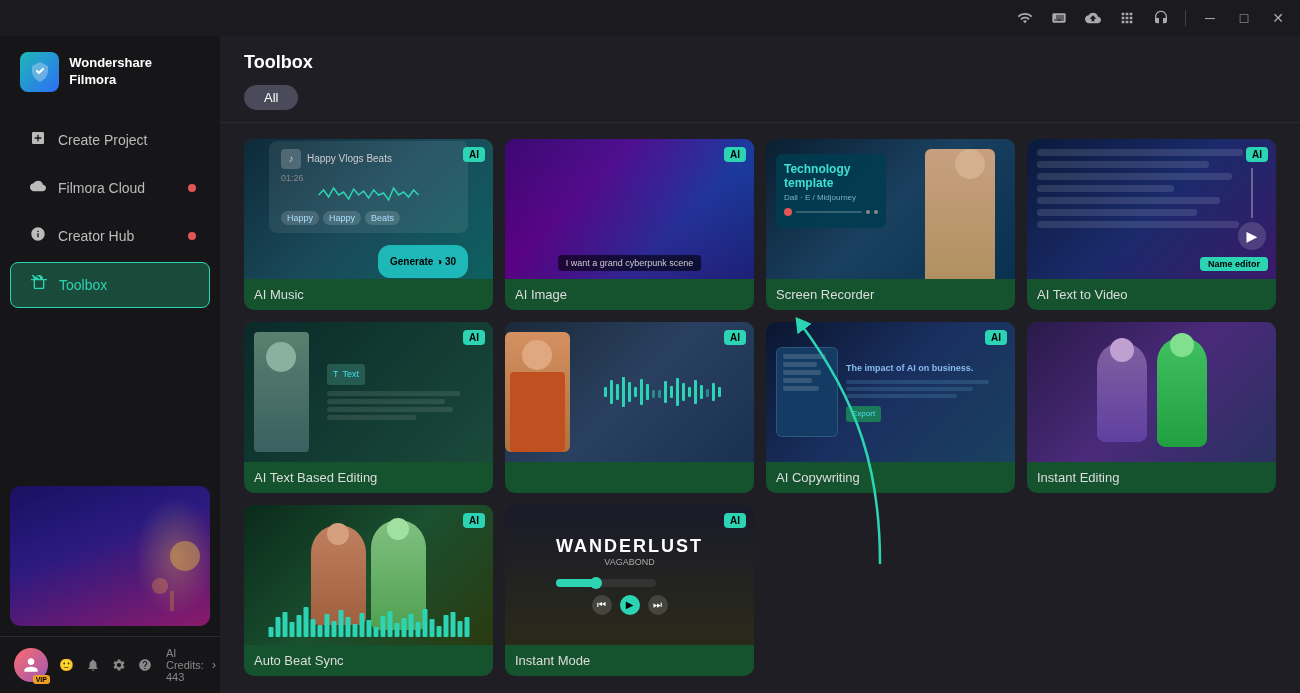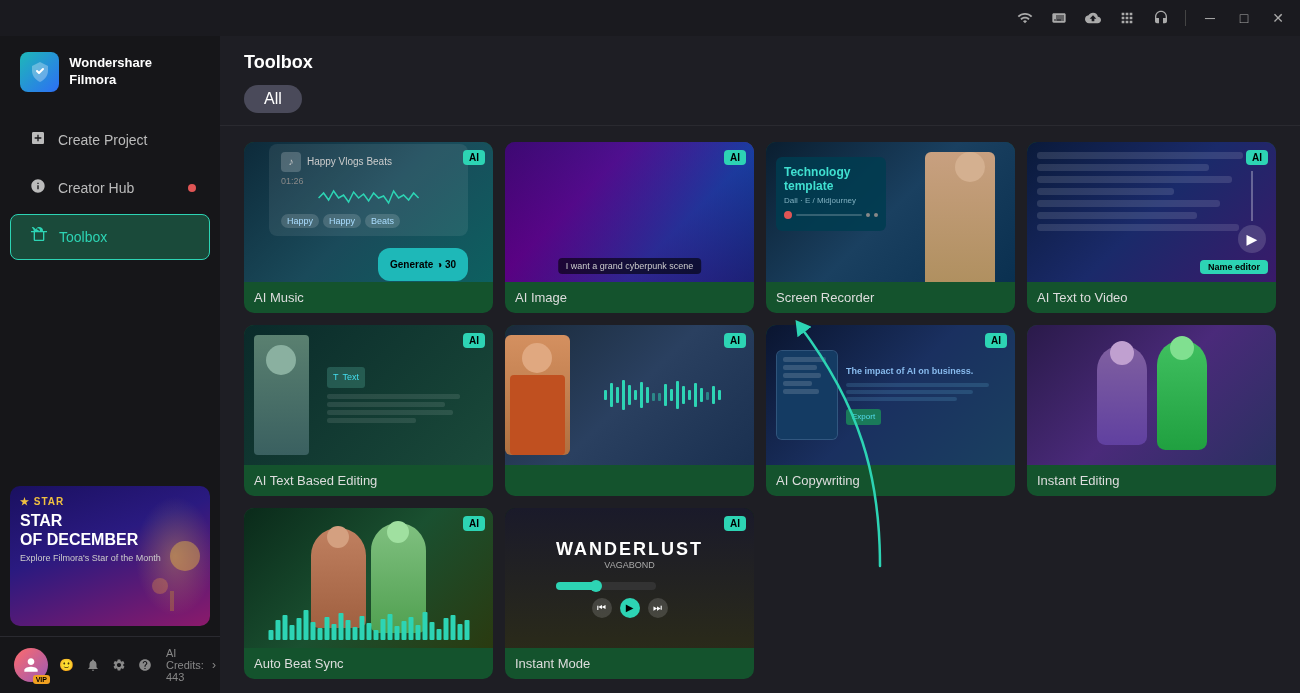--- a/index.html
+++ b/index.html
@@ -238,21 +238,21 @@
     }
     .filter-bar {
       display: flex;
       gap: 8px;
     }
     .filter-btn {
       padding: 5px 20px;
       border-radius: 20px;
       border: none;
       cursor: pointer;
-      font-size: 16px;
+      font-size: 13px;
       background: #2d2d35;
       color: #aaa;
     }
     .filter-btn.active {
       background: #4a4a5a;
       color: #fff;
     }
 
     
     .grid {
@@ -485,42 +485,46 @@
         <span class="sidebar-item-icon">
           <svg width="16" height="16" viewBox="0 0 24 24" fill="currentColor">
               <path d="M19 3H5c-1.1 0-2 .9-2 2v14c0 1.1.9 2 2 2h14c1.1 0 2-.9 2-2V5c0-1.1-.9-2-2-2zm-2 10h-4v4h-2v-4H7v-2h4V7h2v4h4v2z"></path>
             </svg>
         </span>
         <span>Create Project</span>
       </div>
       <div class="sidebar-item">
         <span class="sidebar-item-icon">
           <svg width="16" height="16" viewBox="0 0 24 24" fill="currentColor">
+              <path d="M19.35 10.04A7.49 7.49 0 0 0 12 4C9.11 4 6.6 5.64 5.35 8.04A5.994 5.994 0 0 0 0 14c0 3.31 2.69 6 6 6h13c2.76 0 5-2.24 5-5 0-2.64-2.05-4.78-4.65-4.96z"></path>
+            </svg>
+        </span>
+        <span>Filmora Cloud</span>
+        <div class="sidebar-item-dot"></div>
+      </div>
+      <div class="sidebar-item">
+        <span class="sidebar-item-icon">
+          <svg width="16" height="16" viewBox="0 0 24 24" fill="currentColor">
               <path d="M12 2C6.48 2 2 6.48 2 12s4.48 10 10 10 10-4.48 10-10S17.52 2 12 2zm1 15h-2v-6h2v6zm0-8h-2V7h2v2z"></path>
             </svg>
         </span>
         <span>Creator Hub</span>
         <div class="sidebar-item-dot"></div>
       </div>
       <div class="sidebar-item active">
         <span class="sidebar-item-icon">
           <svg width="16" height="16" viewBox="0 0 24 24" fill="currentColor">
               <path d="M20 6h-2.18c.07-.44.18-.88.18-1.34C18 2.54 15.46 0 12.34 0 10.72 0 9.3.72 8.34 1.86L7 3.38 5.66 1.86C4.7.72 3.28 0 1.66 0c-.18 0-.34.02-.52.04L4 4.66V6H0v2h4v11c0 1.1.9 2 2 2h12c1.1 0 2-.9 2-2V8h4V6h-4zM8.2 2.98C8.73 2.37 9.51 2 10.34 2c1.65 0 3 1.35 3 3 0 .46-.1.9-.27 1.3L8.2 2.98zM18 19H6V8h12v11z"></path>
             </svg>
         </span>
         <span>Toolbox</span>
       </div>
     </div>
 
     <div class="sidebar-promo">
-      <div class="promo-content">
-        <div class="promo-star">★ STAR</div>
-        <div class="promo-title">STAR<br>OF DECEMBER</div>
-        <div class="promo-sub">Explore Filmora's Star of the Month</div>
-      </div>
       <div class="promo-bg-shape"></div>
 
       <svg style="position:absolute;bottom:10px;right:10px;opacity:0.6" width="50" height="80" viewBox="0 0 50 80">
         <circle cx="35" cy="20" r="15" fill="#f0c040" opacity="0.7"></circle>
         <circle cx="10" cy="50" r="8" fill="#f0a040" opacity="0.5"></circle>
         <rect x="20" y="55" width="4" height="20" fill="#c09030" opacity="0.6"></rect>
       </svg>
     </div>
 
     <div class="sidebar-footer">

